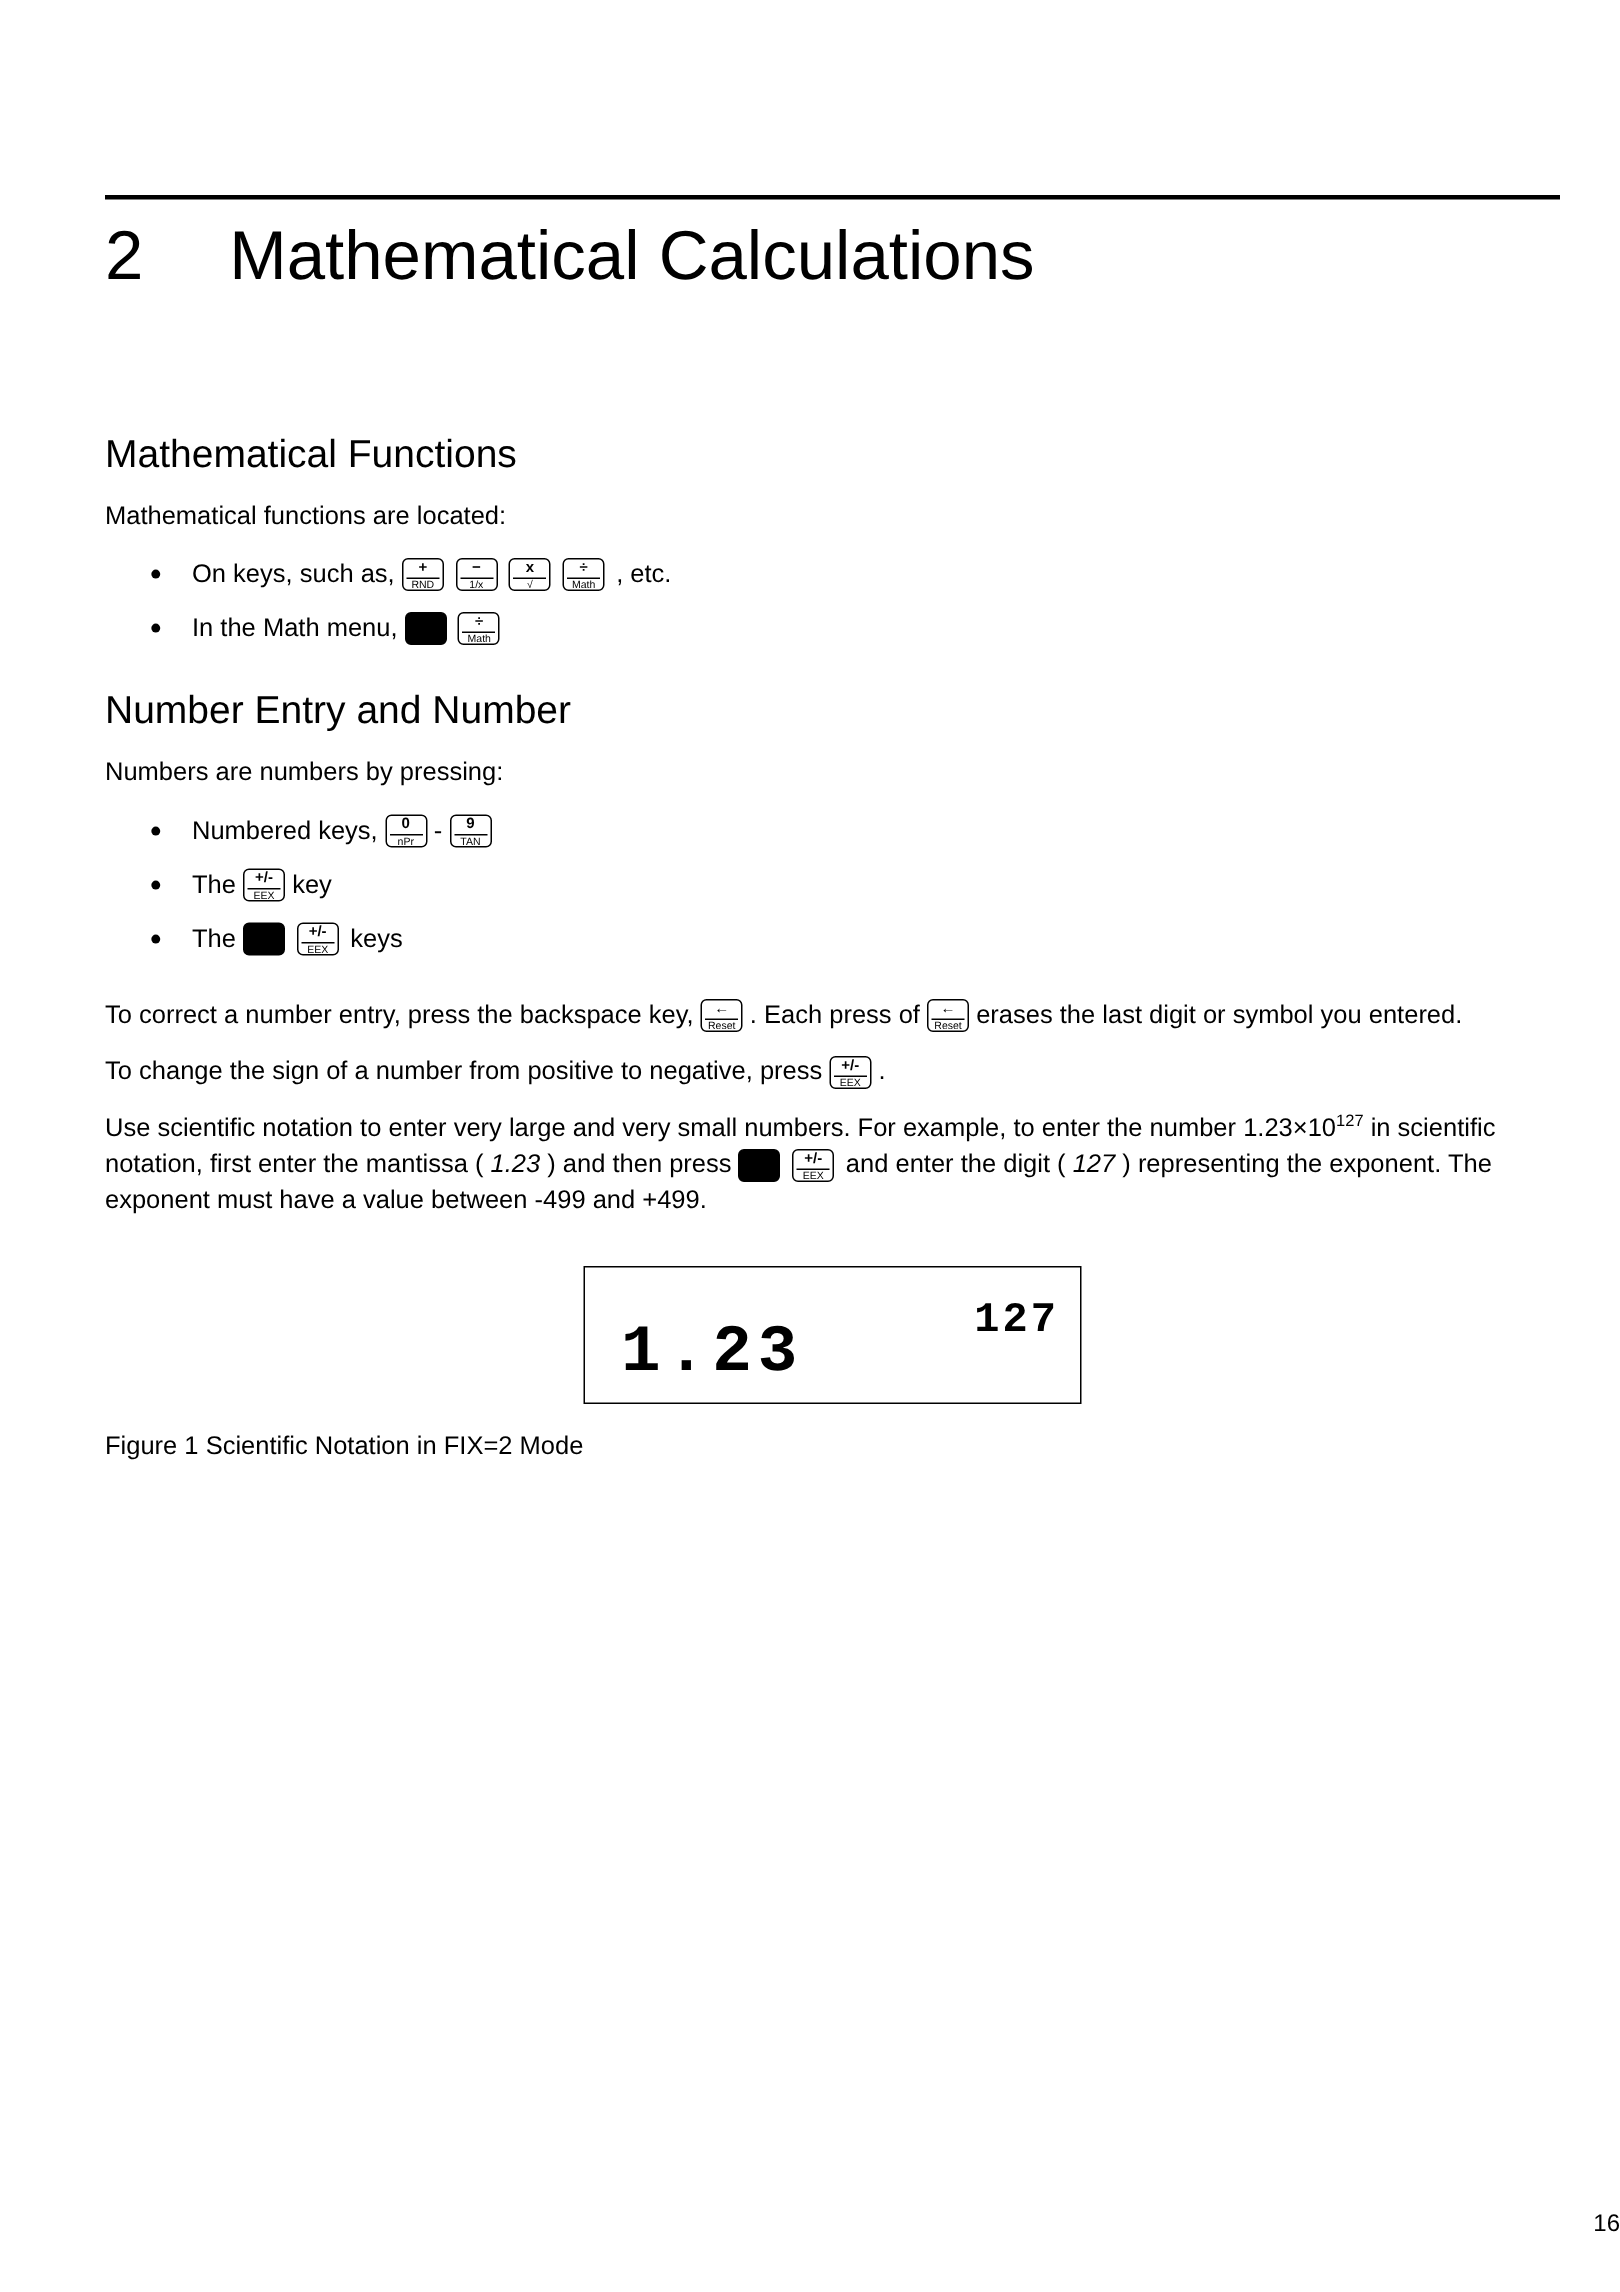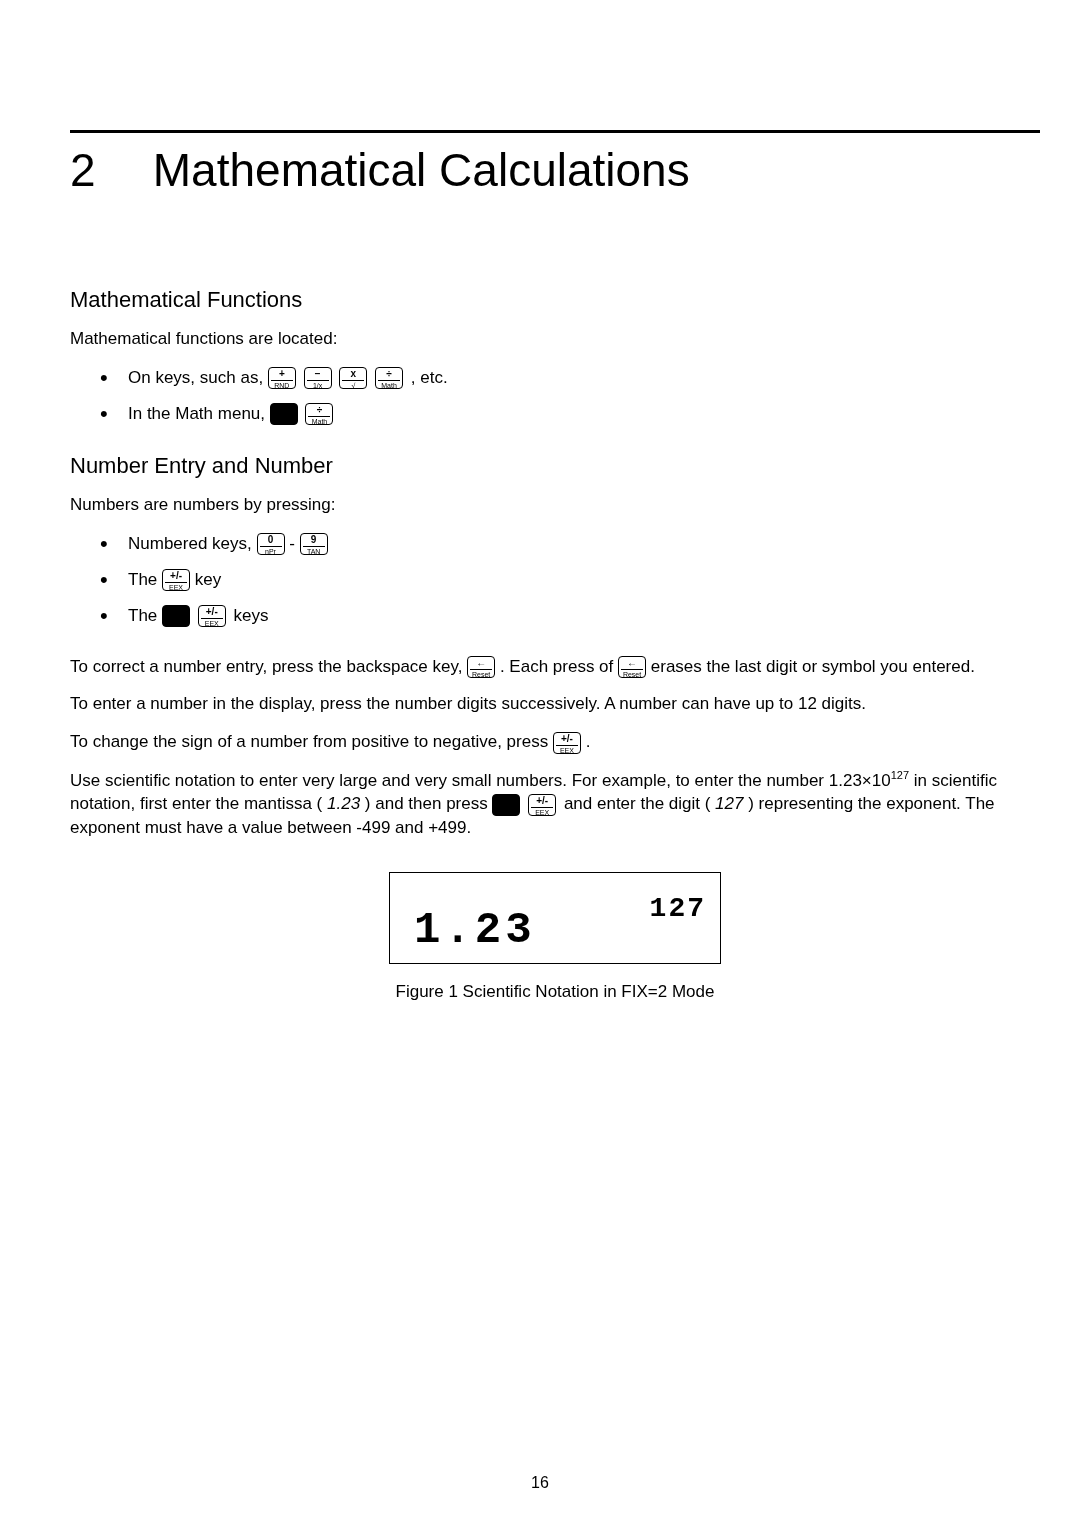--- a/index.html
+++ b/index.html
@@ -1,37 +1,37 @@
 <!DOCTYPE html>
 <html><head>
 <meta charset="utf-8">
 <style>
 html,body{margin:0;padding:0;background:#fff;color:#000;font-family:Arial,Helvetica,sans-serif}
 .page{width:1080px;min-height:1528px;padding:130px 40px 40px 70px;box-sizing:border-box;position:relative}
 hr.rule{border:none;border-top:3px solid #000;margin:0 0 6px 0}
 h1.chapter{font-size:46px;font-weight:400;margin:10px 0 90px 0}
 .chapter .num{display:inline-block;min-width:70px}
-h2.section{font-size:22px;font-weight:400;margin:20px 0 14px 0}
+h2.section{font-size:26px;font-weight:400;margin:20px 0 14px 0}
 p{font-size:17px;line-height:1.4;margin:14px 0}
 ul.blist{list-style:none;padding:0;margin:14px 0 26px 0}
 ul.blist li{font-size:17px;margin:10px 0 10px 30px;position:relative;padding-left:28px;line-height:26px}
 ul.blist li:before{content:"\2022";position:absolute;left:0;font-size:22px}
 .key{display:inline-block;vertical-align:middle;border:1.5px solid #000;border-radius:4px;min-width:28px;height:22px;padding:0 2px;text-align:center;font-size:9px;line-height:10px;background:#fff;position:relative;box-sizing:border-box}
 .key .t{display:block;font-weight:bold;font-size:10px;margin-top:1px}
 .key .b{display:block;font-size:7px;border-top:1px solid #000;margin-top:1px;padding-top:0}
 .key.shift{background:#000;color:#fff}
 .key.shift .t{color:#fff}
 .keyrow{white-space:nowrap}
 .keyrow .key{margin-right:3px}
 .italic{font-style:italic}
 .lcd{border:1.5px solid #000;width:330px;height:90px;margin:32px auto 18px auto;position:relative;font-family:'Courier New',monospace}
 .lcd .big{position:absolute;left:24px;bottom:8px;font-size:44px;letter-spacing:4px;font-weight:bold}
 .lcd .exp{position:absolute;right:14px;top:20px;font-size:28px;letter-spacing:2px;font-weight:bold}
-.caption{text-align:center;font-size:17px;margin-bottom:60px}
-.pagenum{position:absolute;bottom:36px;width:100%;left:0;text-align:center;font-size:16px}
+.caption{font-size:17px;margin-bottom:60px}
+.pagenum{position:absolute;bottom:36px;width:100%;left:0;text-align:right;font-size:16px}
 .sci{white-space:nowrap}
 .sci sup{font-size:11px}
 </style>
 </head>
 <body>
 
 <div class="page">
   <hr class="rule">
   <h1 class="chapter">
     <span class="num">2</span>
@@ -87,21 +87,20 @@
   </ul>
 
   <p>
     <span>To correct a number entry, press the backspace key, </span>
     <span class="key"><span class="t">←</span><span class="b">Reset</span></span>
     <span>. Each press of </span>
     <span class="key"><span class="t">←</span><span class="b">Reset</span></span>
     <span> erases the last digit or symbol you entered.</span>
   </p>
 
-  <p>To enter a number in the display, press the number digits successively. A number can have up to 12 digits.</p>
 
   <p>
     <span>To change the sign of a number from positive to negative, press </span>
     <span class="key"><span class="t">+/-</span><span class="b">EEX</span></span>
     <span>.</span>
   </p>
 
   <p>
     <span>Use scientific notation to enter very large and very small numbers. For example, to enter the number </span>
     <span class="sci">

